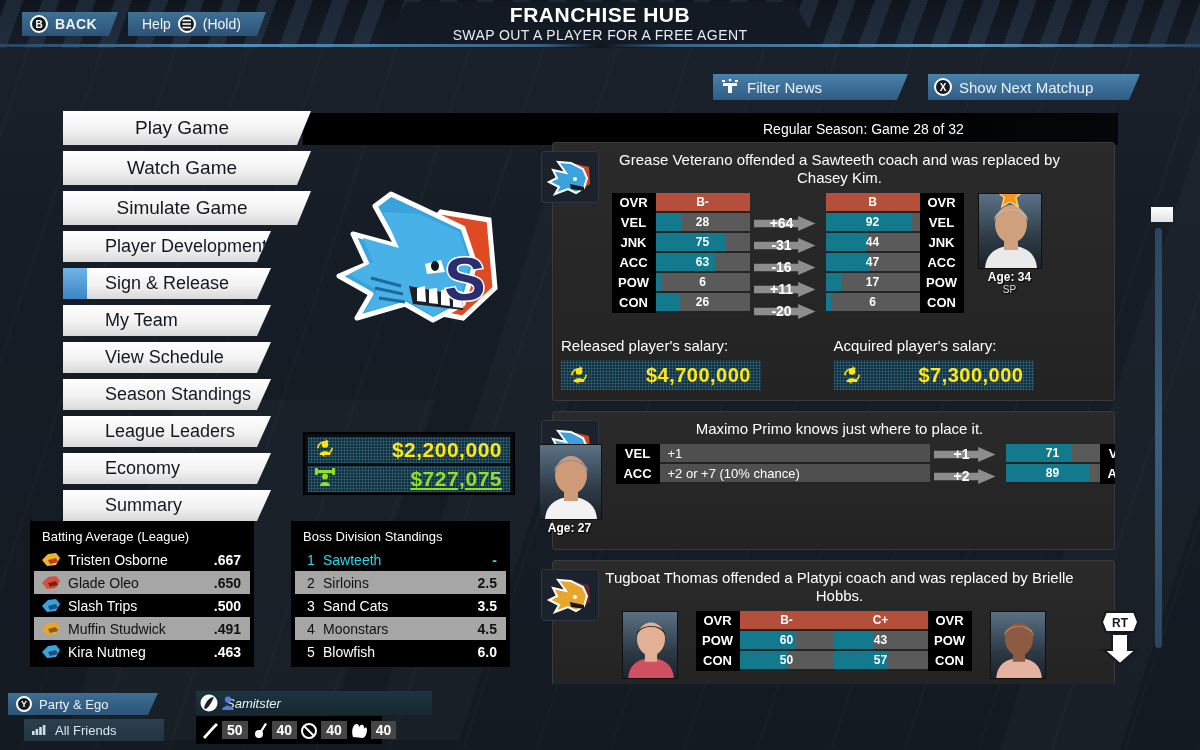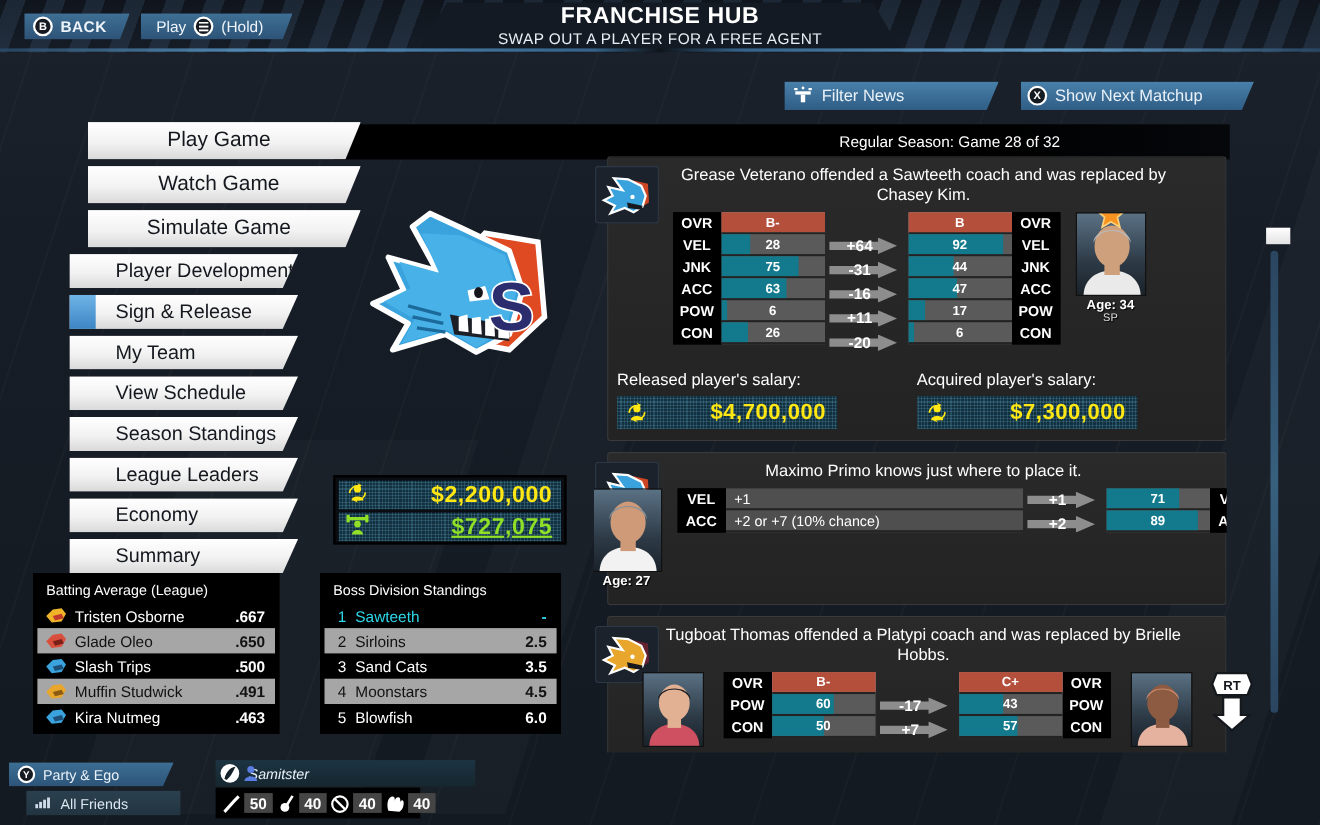--- a/index.html
+++ b/index.html
@@ -91,21 +91,21 @@
 
   
   .menu { position:absolute; left:63px; top:111px; width:250px; }
   .menu-item {
     position:relative; height:31px; margin-bottom:6px;
     background: linear-gradient(180deg,#ffffff 0%, #f2f2f2 55%, #d9d9d9 100%);
     color:#14181e; display:flex; align-items:center;
     clip-path: polygon(0 0, 100% 0, calc(100% - 14px) 100%, 0 100%);
     font-size:16px;
   }
-  .menu-item.big { height:34px; font-size:19px; justify-content:center; width:248px;margin-left:17px; }
+  .menu-item.big { height:34px; font-size:19px; justify-content:center; width:248px; }
   .menu-item.small { font-size:18px; width:208px; padding-left:42px; }
   .menu-item.big span { padding-right:10px; }
   .menu-sel-tab {
     position:absolute; left:0; top:0; width:24px; height:100%;
     background: linear-gradient(180deg,#6fb4e8 0%, #3d86c4 100%);
   }
 
   
   .logo-wrap { position:absolute; left:313px; top:168px; width:200px; height:185px; }
 
@@ -280,21 +280,21 @@
   <div class="bg-diag" style="left:470px;top:120px;width:90px;height:620px;"></div>
   <div class="bg-diag" style="left:1110px;top:60px;width:120px;height:700px;"></div>
 
   <div class="header">
     <div class="header-hatch"></div>
     <div class="btn-pill" style="left:22px; top:12px; width:96px;">
       <span class="badge-round">B</span>
       <span class="btn-label" style="font-weight:bold;letter-spacing:.4px;">BACK</span>
     </div>
     <div class="btn-pill" style="left:128px; top:12px; width:138px; padding-left:14px;">
-      <span class="btn-label">Play</span>
+      <span class="btn-label">Help</span>
       <span class="badge-round" style="margin-left:7px;font-size:11px;">☰</span>
       <span class="btn-label">(Hold)</span>
     </div>
     <div class="title-block">
       <div class="title-main">FRANCHISE HUB</div>
       <div class="title-sub">SWAP OUT A PLAYER FOR A FREE AGENT</div>
     </div>
     <div class="header-underline"></div>
   </div>
 
@@ -724,30 +724,20 @@
               <div class="stat-bar">
                 <div class="fill" style="width: 60%;"></div>
                 <span class="num">60</span>
               </div>
               <div class="stat-bar">
                 <div class="fill" style="width: 50%;"></div>
                 <span class="num">50</span>
               </div>
             </div>
           </div>
-          <div class="arrow-col">
-            <div class="delta">
-              <div class="shape"></div>
-              <span class="dtxt">-17</span>
-            </div>
-            <div class="delta">
-              <div class="shape"></div>
-              <span class="dtxt">+7</span>
-            </div>
-          </div>
           <div class="stat-table rev">
             <div class="stat-labels">
               <div class="stat-lbl">OVR</div>
               <div class="stat-lbl">POW</div>
               <div class="stat-lbl">CON</div>
             </div>
             <div class="stat-bars">
               <div class="stat-bar ovr">
                 <div class="fill" style="width: 100%;"></div>
                 <span class="num">C+</span>

